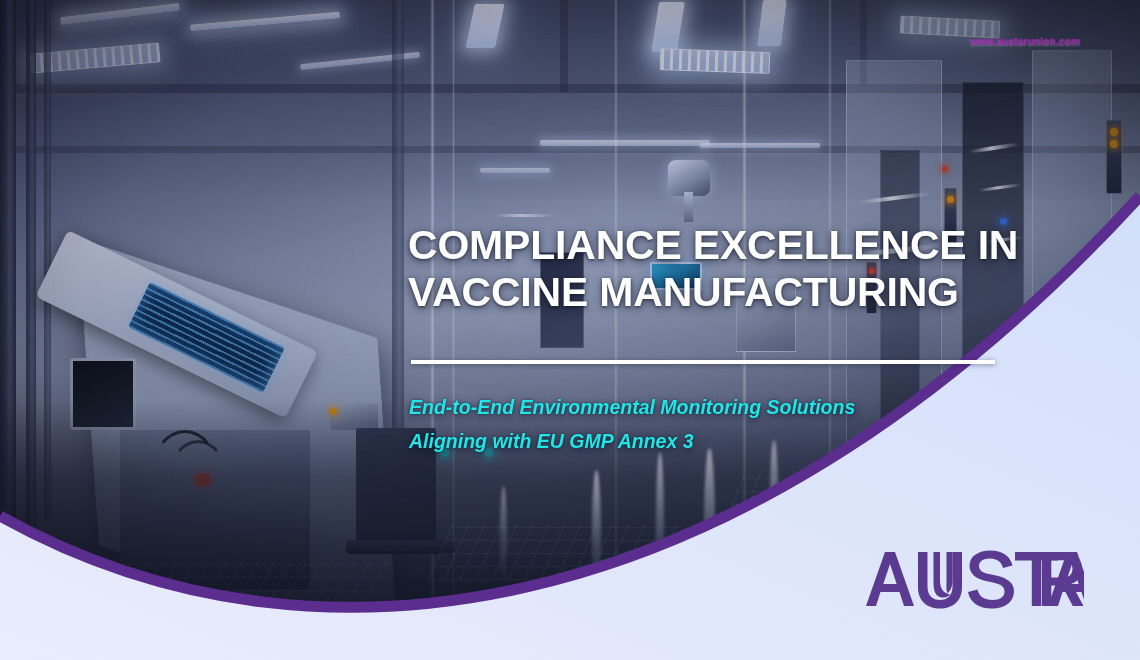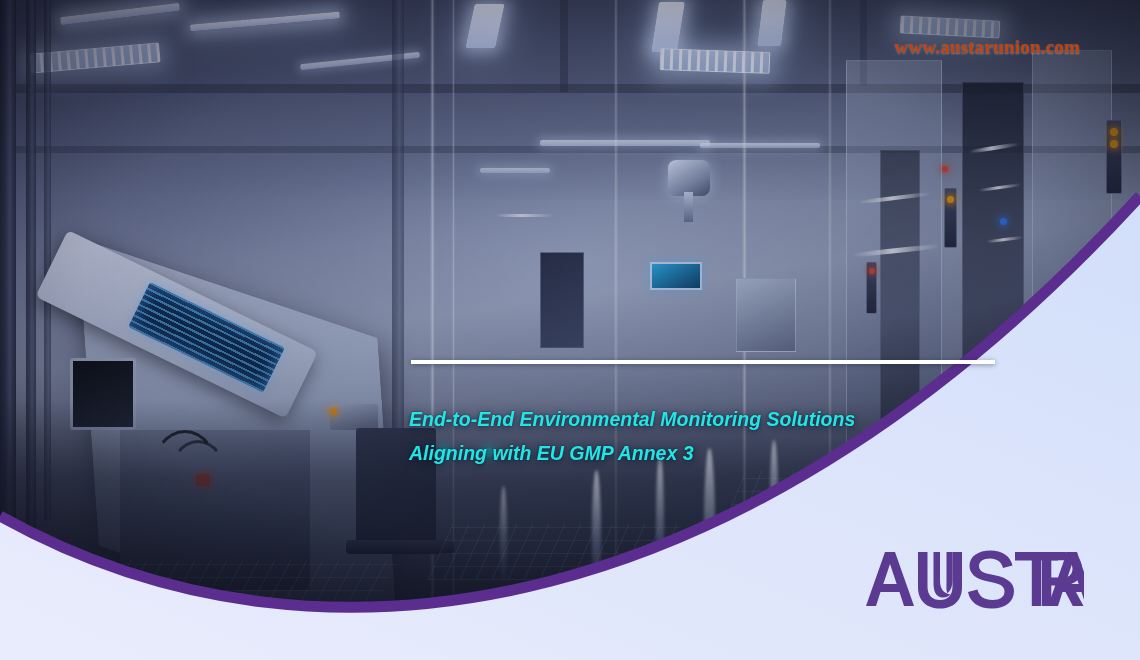--- a/index.html
+++ b/index.html
@@ -191,24 +191,23 @@
     position:absolute; inset:0;
     background:radial-gradient(ellipse 78% 70% at 50% 45%, rgba(0,0,0,0) 55%, rgba(10,12,24,0.42) 100%);
   }
 
   
   .arc-svg { position:absolute; inset:0; width:1140px; height:660px; }
 
   
   .url {
     position:absolute; right:60px; top:36px;
-    font-size:19px; font-weight:bold; letter-spacing:0.2px;
-    color:#c2410c;
+    font-size:10px; font-weight:bold; letter-spacing:0.2px;
+    color:#a21caf;
     text-shadow:0 1px 2px rgba(255,255,255,0.35);
-    font-family:Liberation Serif, serif;
   }
 
   .headline {
     position:absolute; left:408px; top:222px; width:660px;
     font-size:41px; line-height:47px; font-weight:bold;
     color:#ffffff; letter-spacing:-0.2px;
     text-shadow:0 2px 10px rgba(18,22,40,0.65), 0 1px 3px rgba(10,14,28,0.6);
   }
 
   .rule {
@@ -217,21 +216,20 @@
     background:#ffffff;
     box-shadow:0 1px 5px rgba(20,24,42,0.45);
   }
 
   .subhead {
     position:absolute; left:409px; top:390px; width:640px;
     font-size:19.5px; line-height:34px;
     font-weight:bold; font-style:italic;
     color:#22E6E6;
     text-shadow:0 2px 7px rgba(10,26,44,0.75), 0 0 2px rgba(8,20,36,0.6);
-    margin-top:12px;
   }
   .subhead div { white-space:nowrap; }
 
   
   .logo {
     position:absolute; left:862px; top:548px;
     display:flex; align-items:center;
   }
   .logo svg { display:block; }
 </style>
@@ -343,20 +341,24 @@
       </linearGradient>
     </defs>
 
     <path fill="url(#lavGrad)" d="M 0,516 C 330,700 760,612 1140,196 L 1140,660 L 0,660 Z"></path>
 
     <path fill="none" stroke="#5B2D8E" stroke-width="11" d="M 0,516 C 330,700 760,612 1140,196"></path>
   </svg>
 
   <div class="url">www.austarunion.com</div>
 
+  <div class="headline">
+    <div>COMPLIANCE EXCELLENCE IN</div>
+    <div>VACCINE MANUFACTURING</div>
+  </div>
 
   <div class="rule"></div>
 
   <div class="subhead">
     <div>End-to-End Environmental Monitoring Solutions</div>
     <div>Aligning with EU GMP Annex 3</div>
   </div>
 
   <div class="logo">
     <svg width="222" height="62" viewBox="0 0 222 62">

